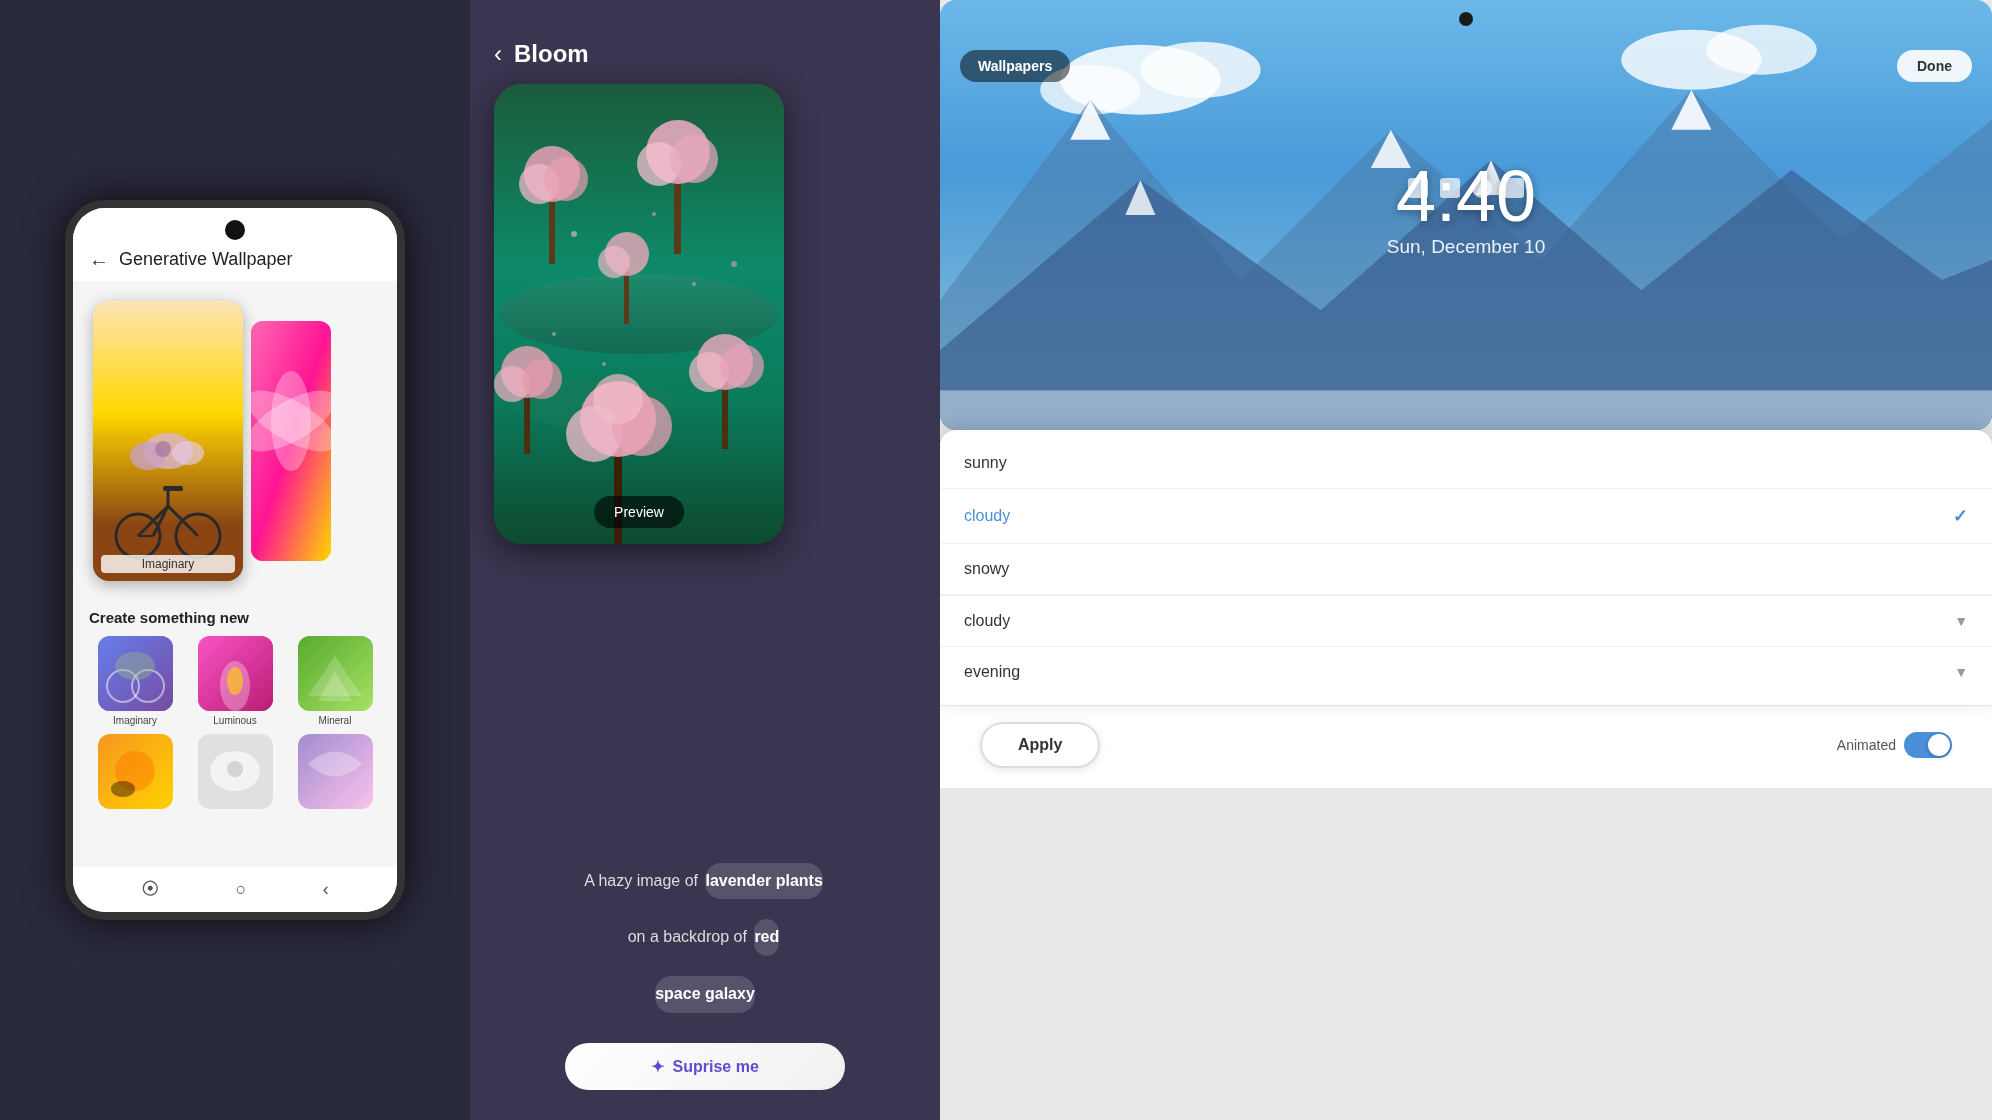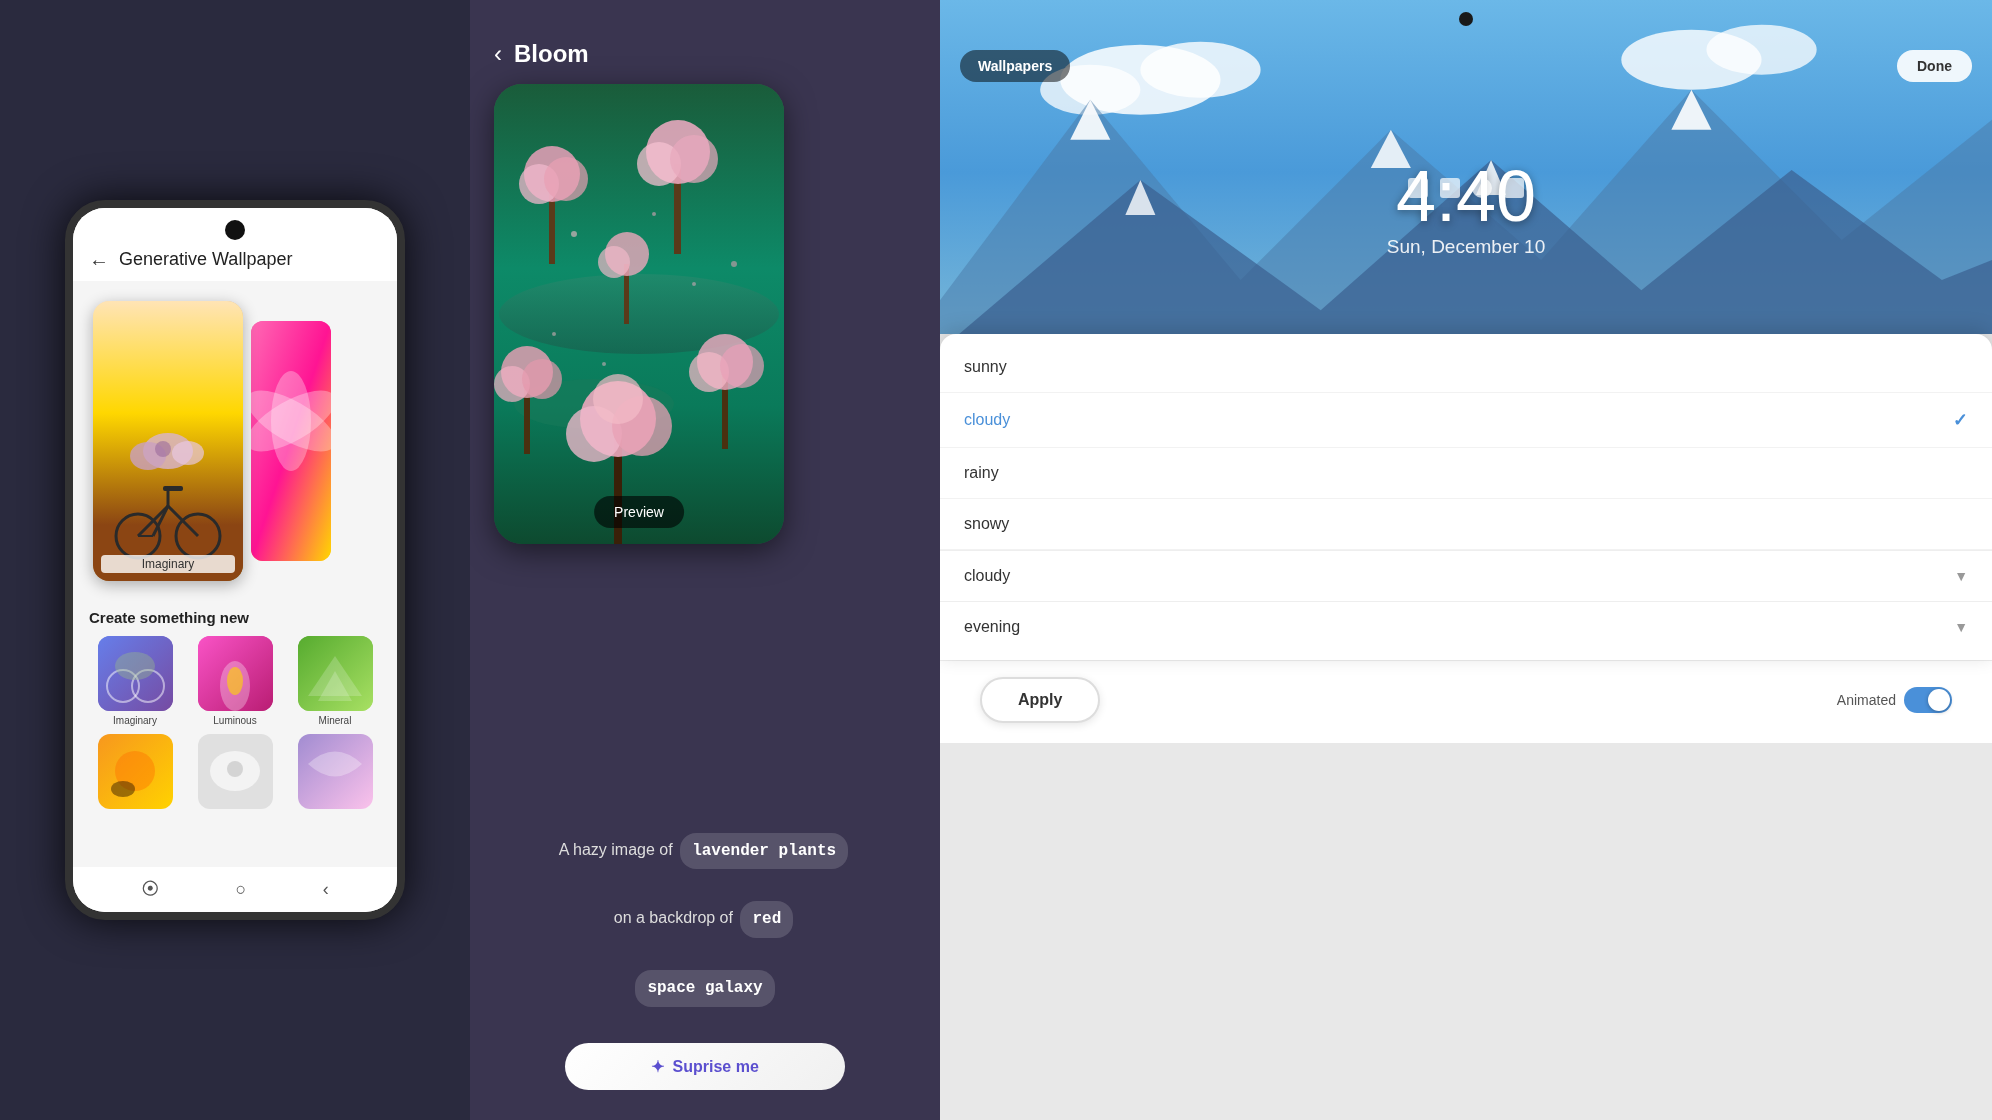--- a/index.html
+++ b/index.html
@@ -282,25 +282,24 @@
       text-align: center;
       line-height: 1.8;
       font-size: 16px;
       color: #ddd;
     }
 
     .prompt-tag {
       display: inline-block;
       background: rgba(255,255,255,0.15);
       color: #fff;
-      padding: 4px 12px;
+      padding: 4px 0;
       border-radius: 16px;
       font-weight: 600;
-      margin: 16px 3px;
-      font-family: Liberation Mono, monospace;
+      margin: 10px 3px;
     }
 
     .surprise-btn {
       margin: 0 auto 30px;
       display: flex;
       align-items: center;
       justify-content: center;
       gap: 8px;
       background: linear-gradient(135deg, #fff 0%, #f0f0f0 100%);
       color: #5b4fcf;
@@ -319,24 +318,25 @@
       height: 1120px;
       background: #e8e8e8;
       display: flex;
       flex-direction: column;
       position: relative;
       overflow: hidden;
     }
 
     .wallpaper-preview-bg {
       width: 100%;
-      height: 334px;
+      height: 430px;
       background: linear-gradient(to bottom, #87CEEB 0%, #4a90d9 30%, #5b9ecf 60%, #8ab4d8 80%, #b8cce8 100%);
       position: relative;
       overflow: hidden;
+      border-radius: 16px;
     }
 
     .wallpaper-top-buttons {
       position: absolute;
       top: 50px;
       left: 0;
       right: 0;
       display: flex;
       justify-content: space-between;
       padding: 0 20px;
@@ -816,23 +816,20 @@
 
   <div class="dropdown-panel">
     <div class="dropdown-item">
       <span class="dropdown-item-text">sunny</span>
     </div>
     <div class="dropdown-item selected">
       <span class="dropdown-item-text">cloudy</span>
       <span class="checkmark">✓</span>
     </div>
     <div class="dropdown-item">
-      <span class="dropdown-item-text">rainy</span>
-    </div>
-    <div class="dropdown-item">
       <span class="dropdown-item-text">snowy</span>
     </div>
 
     <div class="dropdown-select">
       <span>cloudy</span>
       <span class="dropdown-arrow">▼</span>
     </div>
     <div class="dropdown-select">
       <span>evening</span>
       <span class="dropdown-arrow">▼</span>

